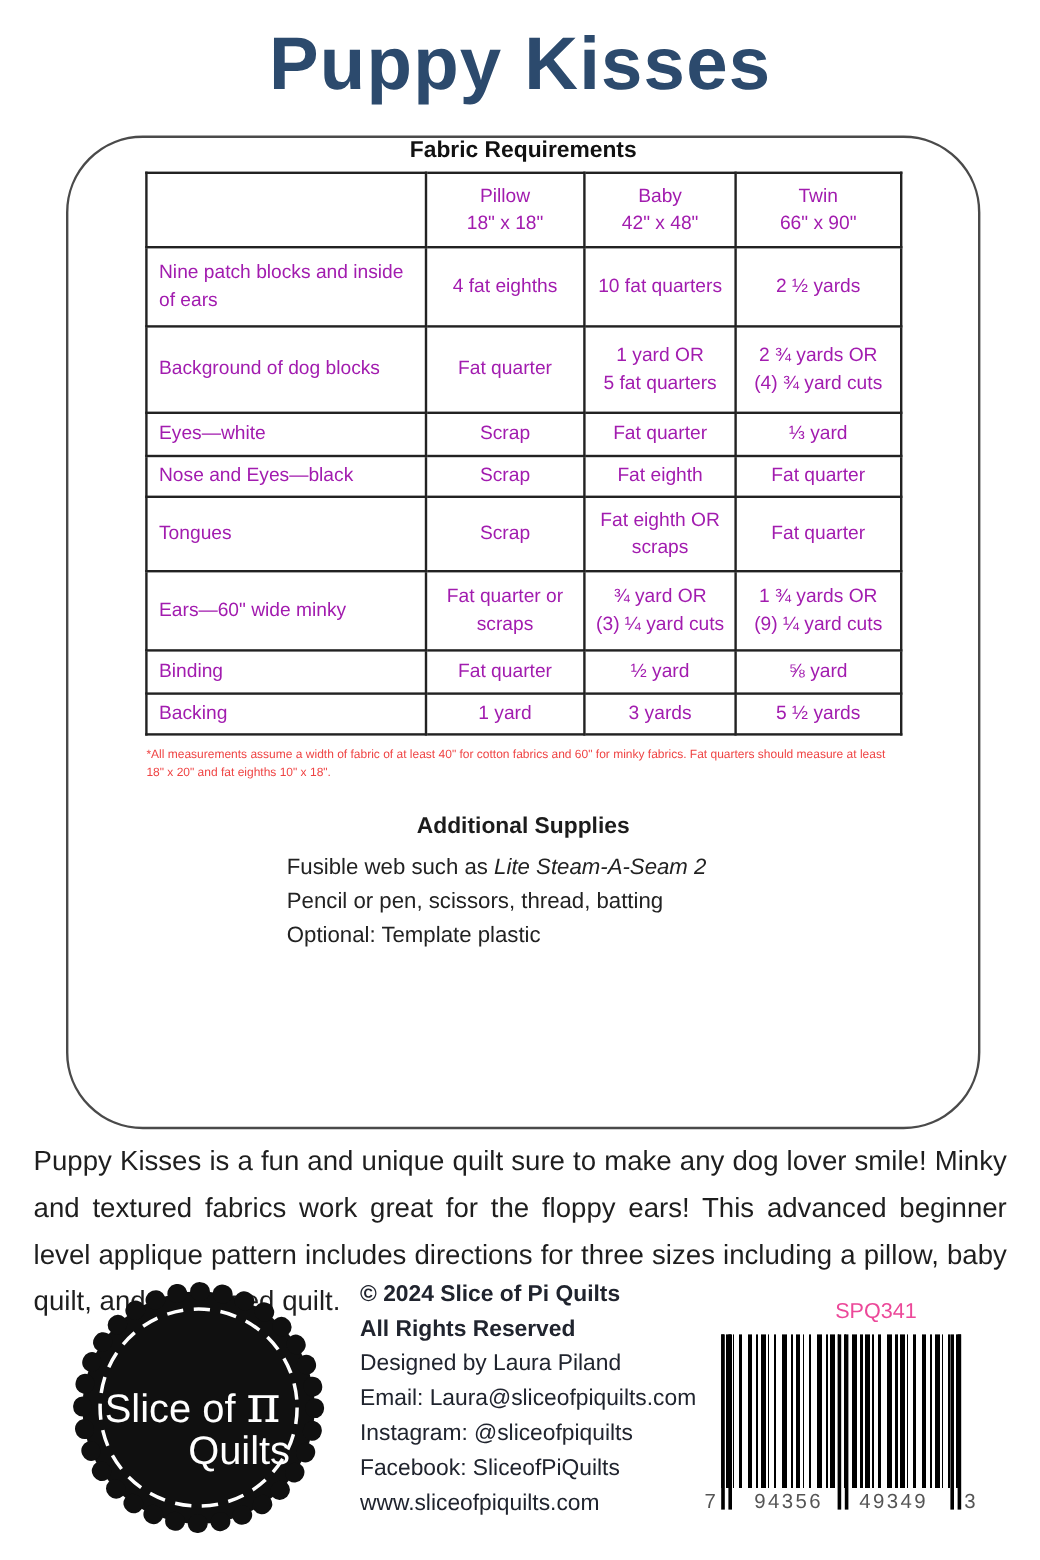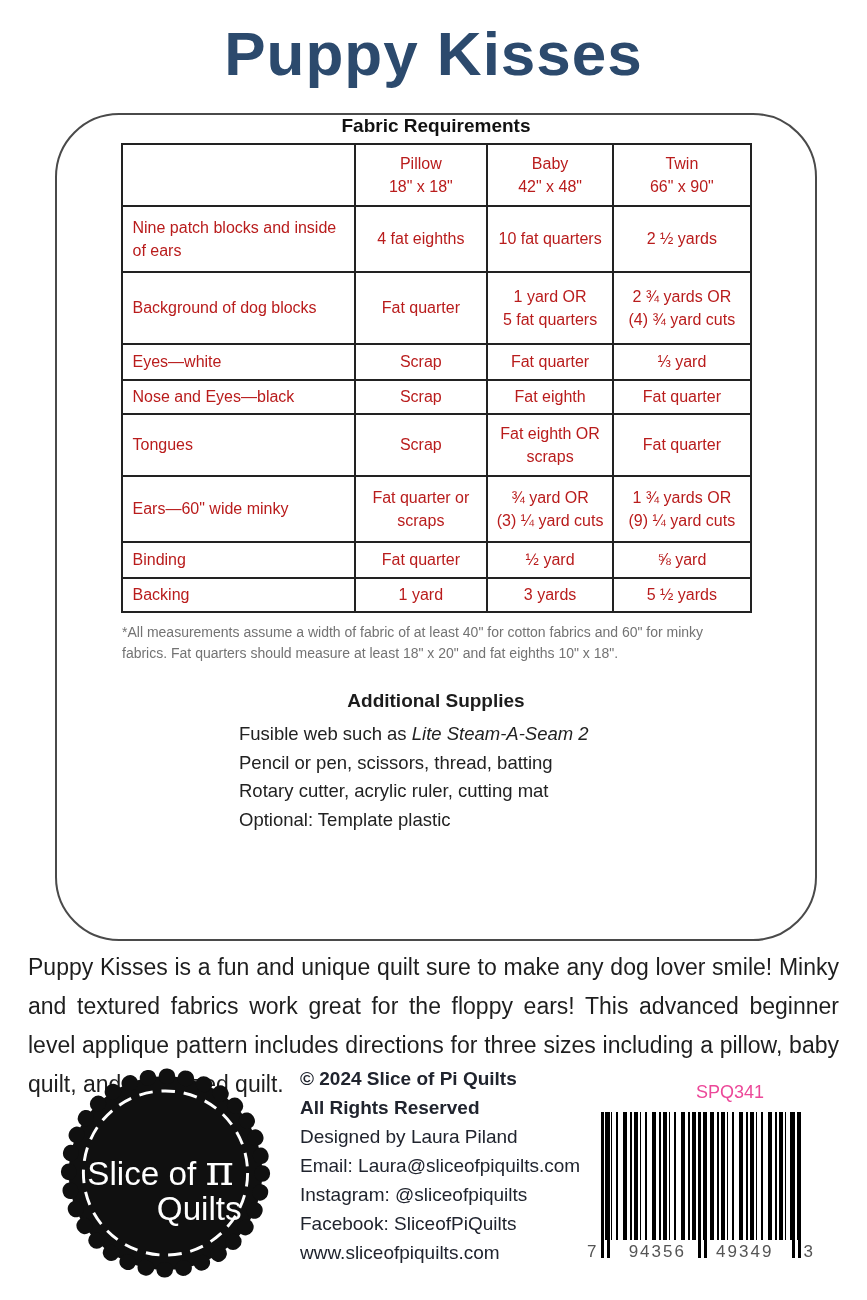--- a/index.html
+++ b/index.html
@@ -17,38 +17,38 @@
   }
   
   .fabric-box {
     position:absolute; left:55px; top:113px; width:762px; height:828px;
     border:2px solid #4a4a4a; border-radius:64px; background:#fff;
   }
   .box-heading { text-align:center; font-size:19px; font-weight:bold; color:#111; }
   
   table.req {
     border-collapse:collapse; margin:6px auto 0; table-layout:fixed;
-    width:631px; font-size:16px; color:#b91c1c;
+    width:631px; font-size:16px; color:#a21caf;
   }
   table.req td, table.req th {
     border:2px solid #222; vertical-align:middle; line-height:1.45;
     white-space:pre-line; font-weight:normal; padding:2px 6px;
   }
   table.req .c0 { width:231px; text-align:left; padding-left:10px; }
   table.req .c1 { width:131px; text-align:center; }
   table.req .c2 { width:125px; text-align:center; }
   table.req .c3 { width:136px; text-align:center; }
   tr.h64 td, tr.h64 th { height:62px; }
   tr.h68 td { height:66px; }
   tr.h74 td { height:72px; }
   tr.h36 td { height:36px; }
   tr.h34 td { height:34px; }
   
   .footnote {
-    width:628px; margin:9px auto 0; font-size:14px; line-height:1.5; color:#737373;
+    width:628px; margin:9px auto 0; font-size:10px; line-height:1.5; color:#ef4444;
   }
   .supplies-heading { margin-top:26px; text-align:center; font-size:19px; font-weight:bold; }
   .supplies-list { margin:8px 0 0 182px; font-size:18.5px; line-height:1.55; color:#222; }
   .supplies-list i { font-style:italic; }
   
   .description {
     position:absolute; left:28px; top:948px; width:811px;
     font-size:23px; line-height:1.7; text-align:justify; color:#1e1e1e;
   }
   
@@ -150,21 +150,20 @@
         </tr>
       </tbody>
     </table>
 
     <div class="footnote">*All measurements assume a width of fabric of at least 40" for cotton fabrics and 60" for minky fabrics. Fat quarters should measure at least 18" x 20" and fat eighths 10" x 18".</div>
 
     <div class="supplies-heading">Additional Supplies</div>
     <div class="supplies-list">
       <div><span>Fusible web such as </span><i>Lite Steam-A-Seam 2</i></div>
       <div>Pencil or pen, scissors, thread, batting</div>
-      <div>Rotary cutter, acrylic ruler, cutting mat</div>
       <div>Optional: Template plastic</div>
     </div>
   </div>
 
   <div class="description">Puppy Kisses is a fun and unique quilt sure to make any dog lover smile! Minky and textured fabrics work great for the floppy ears! This advanced beginner level applique pattern includes directions for three sizes including a pillow, baby quilt, and twin sized quilt.</div>
 
   <svg class="logo" width="215" height="234" viewBox="0 0 220 236">
     <circle cx="110" cy="118" r="99" fill="#101010"></circle>
     <circle cx="110" cy="118" r="99" fill="none" stroke="#101010" stroke-width="16" stroke-linecap="round" stroke-dasharray="1 18.45"></circle>
     <circle cx="110" cy="118" r="84" fill="none" stroke="#ffffff" stroke-width="3" stroke-dasharray="14 9"></circle>

